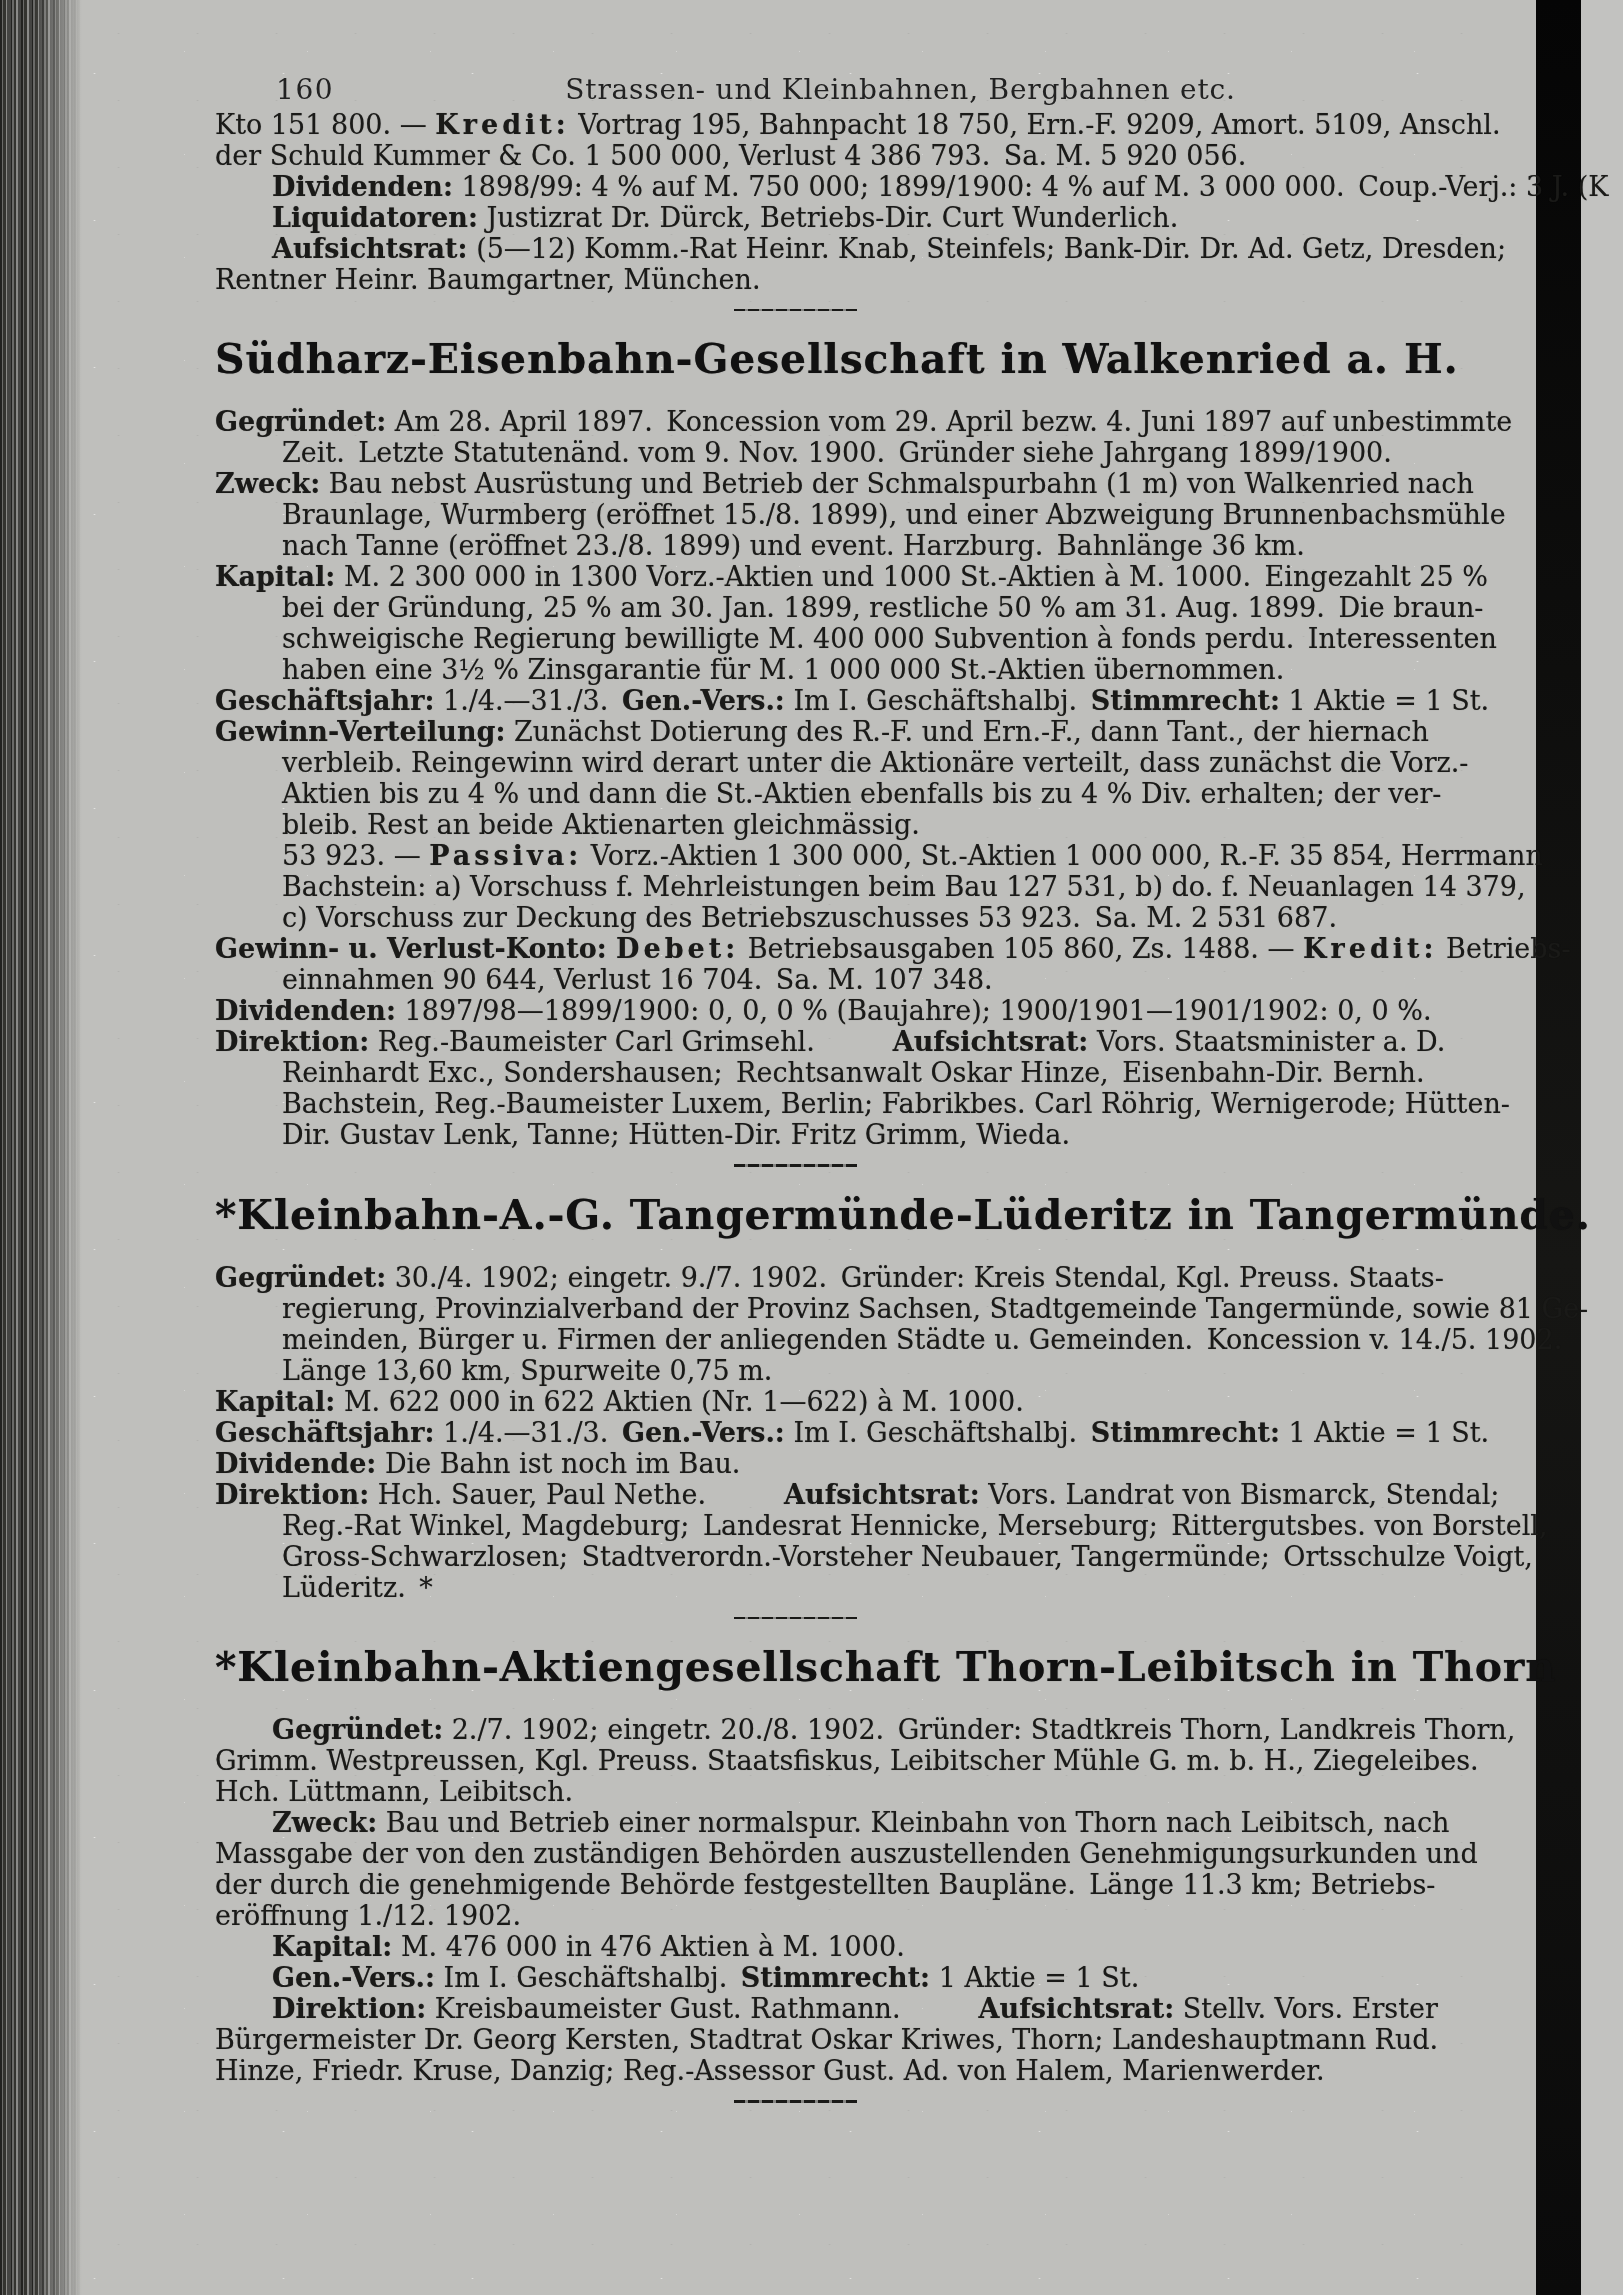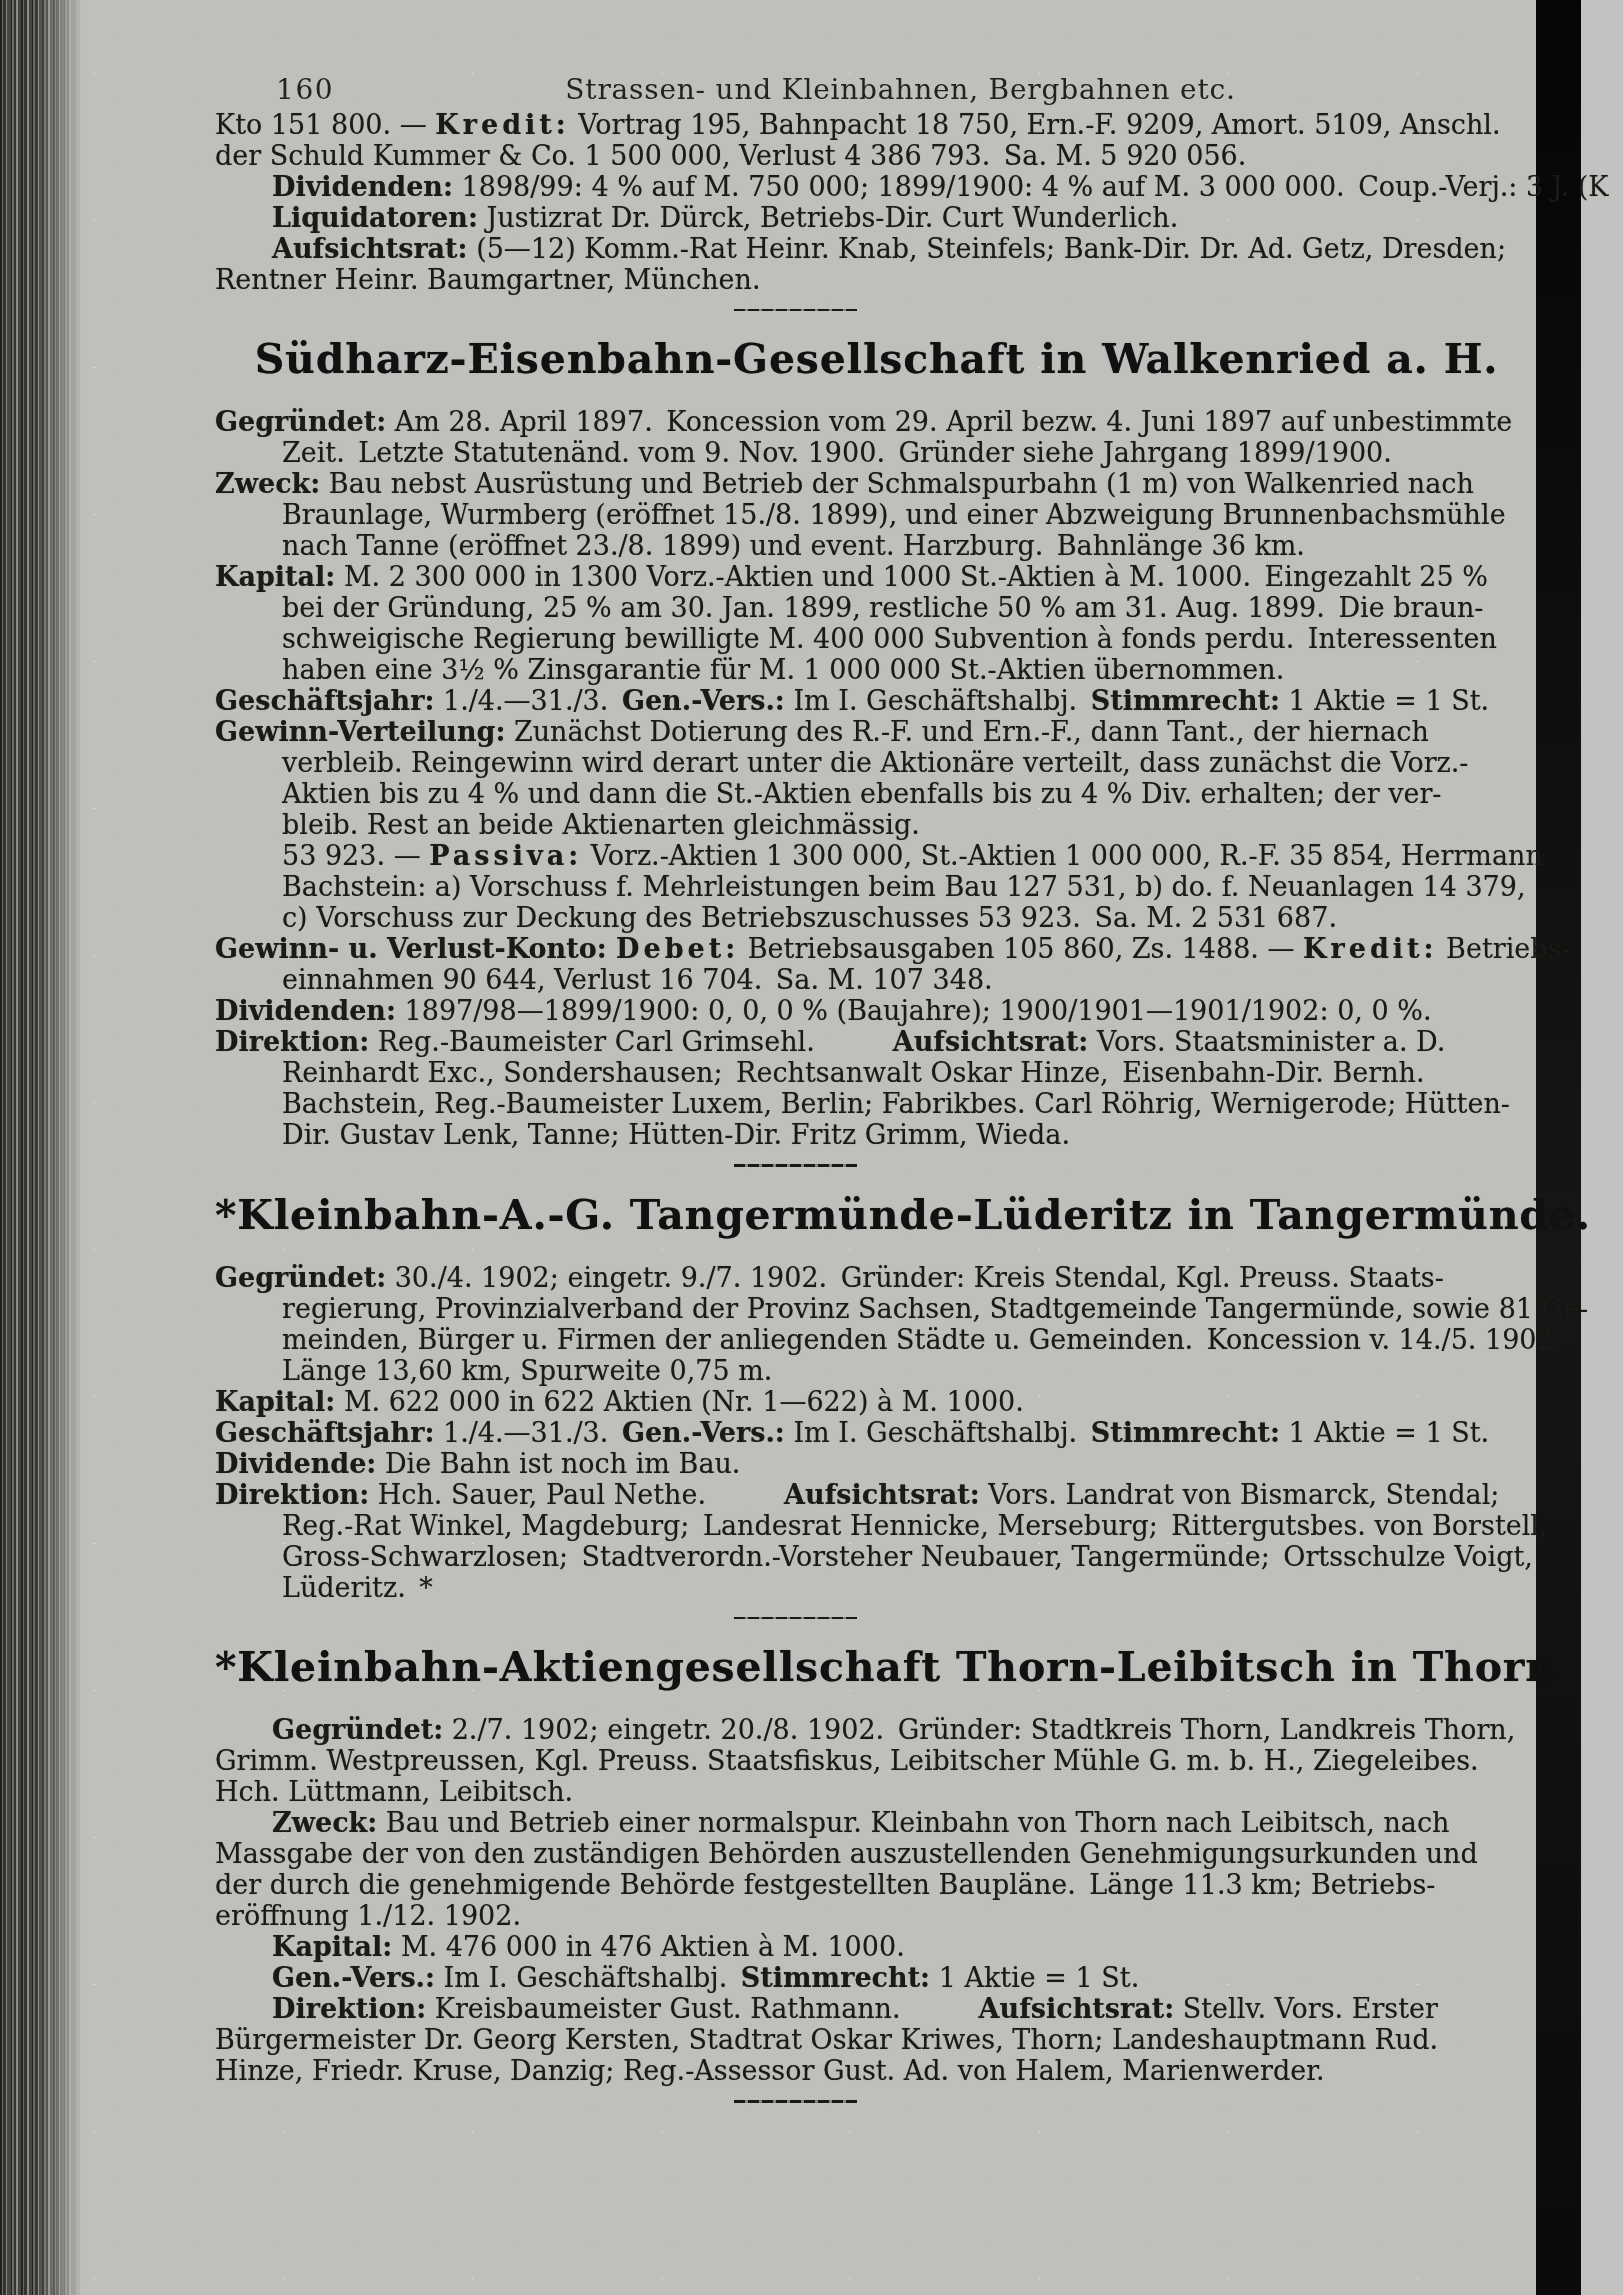--- a/index.html
+++ b/index.html
@@ -32,21 +32,21 @@
   .ln{white-space:nowrap;font-size:27px;line-height:31px;
       text-shadow:0 0 0.8px rgba(25,25,22,.45);}
   .ln-m{padding-left:0;}
   .ln-p{padding-left:57px;}
   .ln-c{padding-left:67px;}
   .b{font-weight:bold;}
   .sp{font-weight:bold;letter-spacing:4px;}
   .gap{display:inline-block;width:78px;}
   .divider{width:123px;height:2.4px;margin:14px auto 0;position:relative;left:-81px;
       background:repeating-linear-gradient(90deg,#191917 0 10.6px,rgba(25,25,23,.35) 10.6px 14px);}
-  .heading{margin:24px 0 22px;text-align:center;font-weight:bold;
+  .heading{margin:24px 0 22px;text-align:left;font-weight:bold;
       font-size:41px;line-height:49px;letter-spacing:0.8px;color:#111;
       text-shadow:0 0 0.8px rgba(10,10,10,.5);white-space:nowrap;}
 </style>
 </head>
 <body>
 
 <div class="page">
   <div class="gutter"></div>
   <div class="edge-right-outer"></div>
   <div class="edge-right-black"></div>

